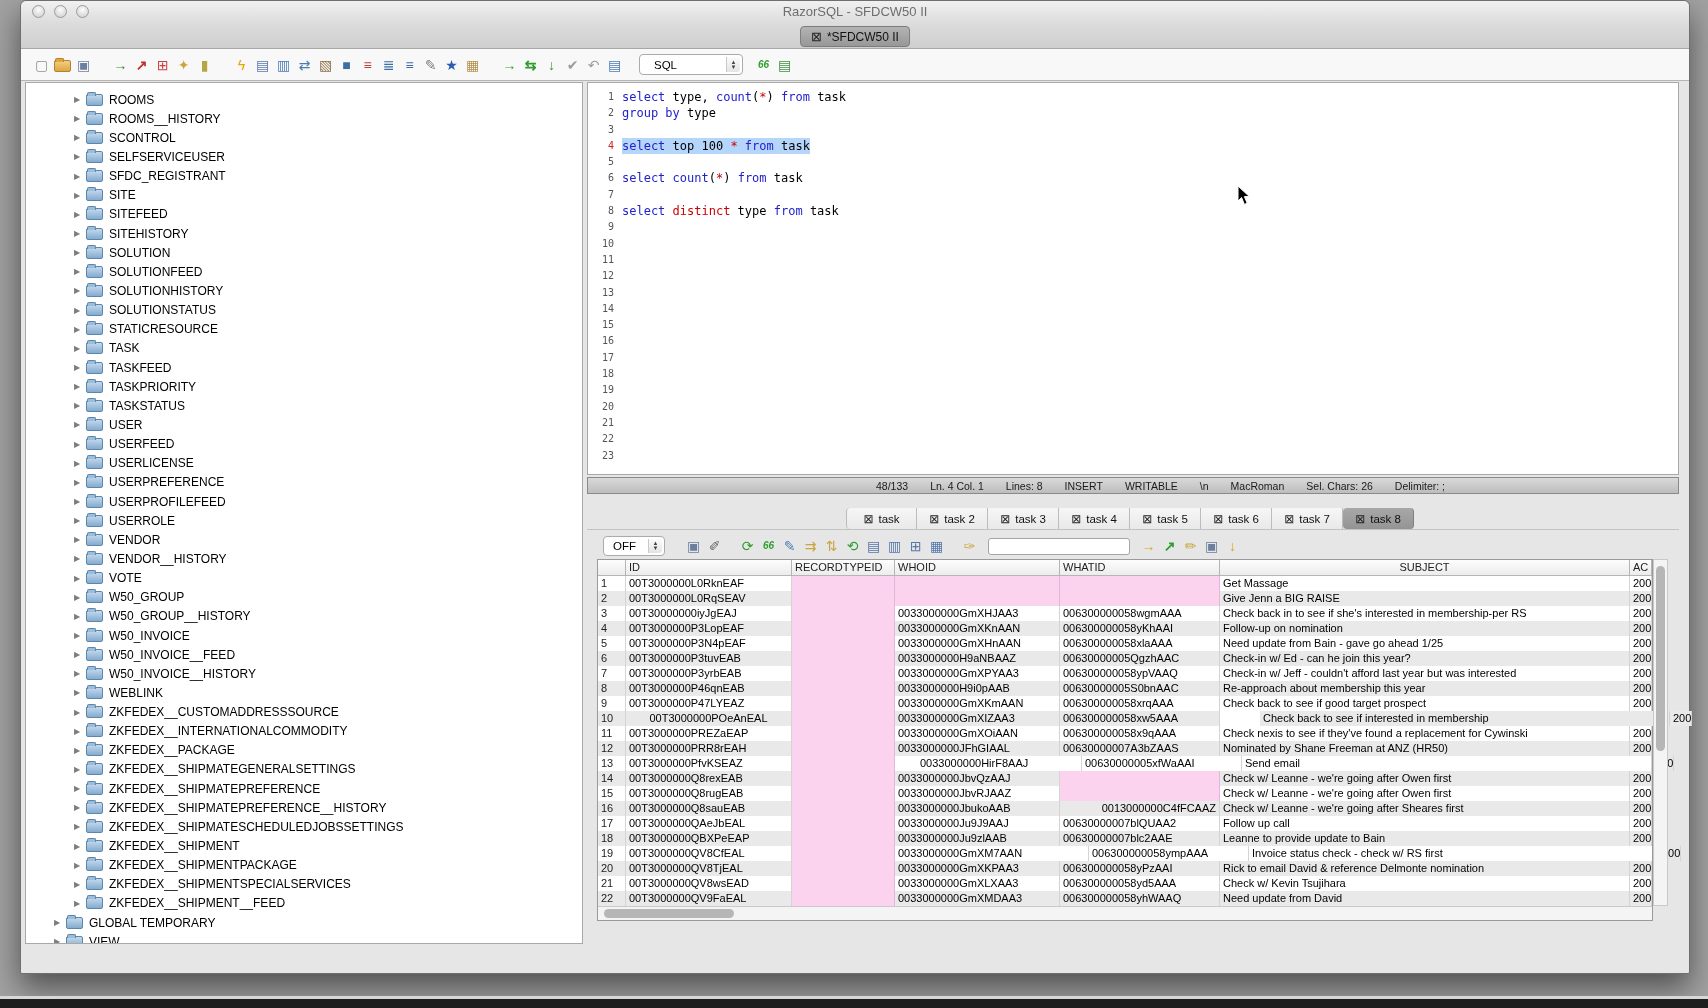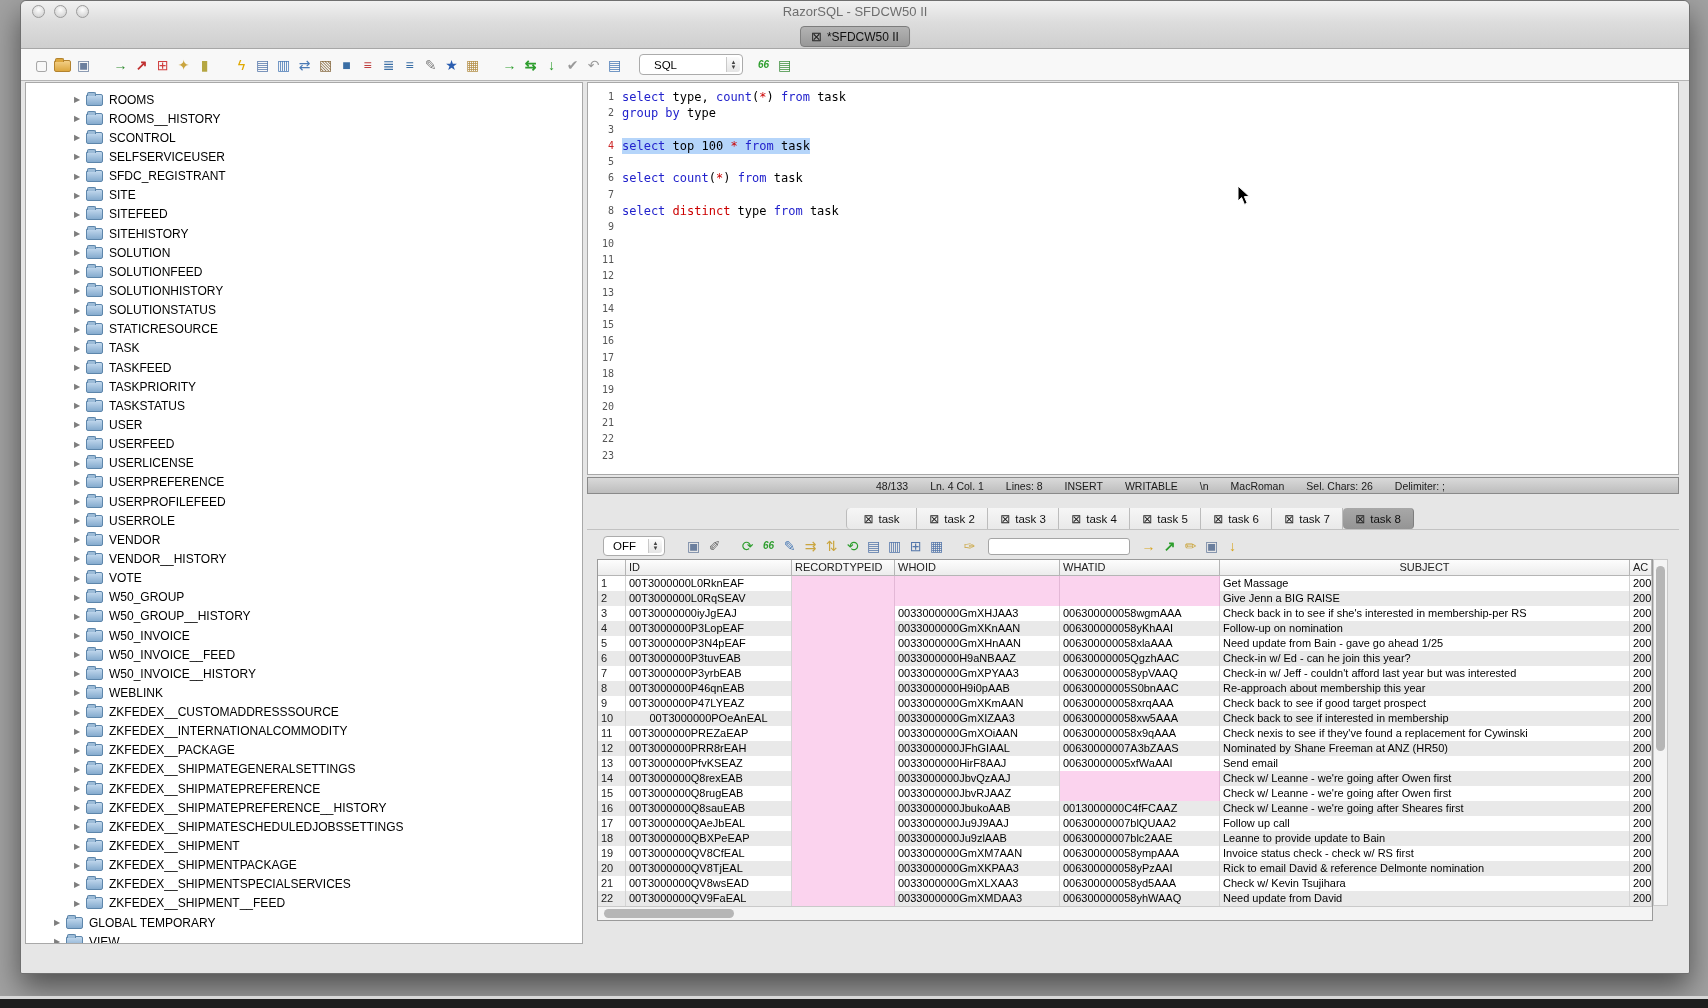--- a/index.html
+++ b/index.html
@@ -594,21 +594,21 @@
             <div class="tcell" style="width: 160px;">006300000058xrqAAA</div>
             <div class="tcell" style="width: 410px;">Check back to see if good target prospect</div>
             <div class="tcell" style="width: 22px;">200</div>
           </div>
           <div class="trow alt">
             <div class="tcell rownum" style="width: 28px;">10</div>
             <div class="tcell" style="width: 166px; text-align: center;">00T3000000POeAnEAL</div>
             <div class="tcell pink" style="width: 103px;"></div>
             <div class="tcell" style="width: 165px;">0033000000GmXIZAA3</div>
             <div class="tcell" style="width: 160px;">006300000058xw5AAA</div>
-            <div class="tcell" style="width: 410px;">Check back to see if interested in membership</div>
+            <div class="tcell" style="width: 410px; margin-left: 40px;">Check back to see if interested in membership</div>
             <div class="tcell" style="width: 22px;">200</div>
           </div>
           <div class="trow">
             <div class="tcell rownum" style="width: 28px;">11</div>
             <div class="tcell" style="width: 166px;">00T3000000PREZaEAP</div>
             <div class="tcell pink" style="width: 103px;"></div>
             <div class="tcell" style="width: 165px;">0033000000GmXOiAAN</div>
             <div class="tcell" style="width: 160px;">006300000058x9qAAA</div>
             <div class="tcell" style="width: 410px;">Check nexis to see if they've found a replacement for Cywinski</div>
             <div class="tcell" style="width: 22px;">200</div>
@@ -619,21 +619,21 @@
             <div class="tcell pink" style="width: 103px;"></div>
             <div class="tcell" style="width: 165px;">0033000000JFhGIAAL</div>
             <div class="tcell" style="width: 160px;">00630000007A3bZAAS</div>
             <div class="tcell" style="width: 410px;">Nominated by Shane Freeman at ANZ (HR50)</div>
             <div class="tcell" style="width: 22px;">200</div>
           </div>
           <div class="trow">
             <div class="tcell rownum" style="width: 28px;">13</div>
             <div class="tcell" style="width: 166px;">00T3000000PfvKSEAZ</div>
             <div class="tcell pink" style="width: 103px;"></div>
-            <div class="tcell" style="width: 165px;">0033000000HirF8AAJ</div>
+            <div class="tcell" style="width: 165px; margin-left: 22px;">0033000000HirF8AAJ</div>
             <div class="tcell" style="width: 160px;">00630000005xfWaAAI</div>
             <div class="tcell" style="width: 410px;">Send email</div>
             <div class="tcell" style="width: 22px;">200</div>
           </div>
           <div class="trow alt">
             <div class="tcell rownum" style="width: 28px;">14</div>
             <div class="tcell" style="width: 166px;">00T3000000Q8rexEAB</div>
             <div class="tcell pink" style="width: 103px;"></div>
             <div class="tcell" style="width: 165px;">0033000000JbvQzAAJ</div>
             <div class="tcell pink" style="width: 160px;"></div>
@@ -647,21 +647,21 @@
             <div class="tcell" style="width: 165px;">0033000000JbvRJAAZ</div>
             <div class="tcell pink" style="width: 160px;"></div>
             <div class="tcell" style="width: 410px;">Check w/ Leanne - we're going after Owen first</div>
             <div class="tcell" style="width: 22px;">200</div>
           </div>
           <div class="trow alt">
             <div class="tcell rownum" style="width: 28px;">16</div>
             <div class="tcell" style="width: 166px;">00T3000000Q8sauEAB</div>
             <div class="tcell pink" style="width: 103px;"></div>
             <div class="tcell" style="width: 165px;">0033000000JbukoAAB</div>
-            <div class="tcell" style="width: 160px;">0013000000C4fFCAAZ</div>
+            <div class="tcell" style="width: 160px; text-align: right;">0013000000C4fFCAAZ</div>
             <div class="tcell" style="width: 410px;">Check w/ Leanne - we're going after Sheares first</div>
             <div class="tcell" style="width: 22px;">200</div>
           </div>
           <div class="trow">
             <div class="tcell rownum" style="width: 28px;">17</div>
             <div class="tcell" style="width: 166px;">00T3000000QAeJbEAL</div>
             <div class="tcell pink" style="width: 103px;"></div>
             <div class="tcell" style="width: 165px;">0033000000Ju9J9AAJ</div>
             <div class="tcell" style="width: 160px;">00630000007blQUAA2</div>
             <div class="tcell" style="width: 410px;">Follow up call</div>
@@ -673,21 +673,21 @@
             <div class="tcell pink" style="width: 103px;"></div>
             <div class="tcell" style="width: 165px;">0033000000Ju9zlAAB</div>
             <div class="tcell" style="width: 160px;">00630000007blc2AAE</div>
             <div class="tcell" style="width: 410px;">Leanne to provide update to Bain</div>
             <div class="tcell" style="width: 22px;">200</div>
           </div>
           <div class="trow">
             <div class="tcell rownum" style="width: 28px;">19</div>
             <div class="tcell" style="width: 166px;">00T3000000QV8CfEAL</div>
             <div class="tcell pink" style="width: 103px;"></div>
-            <div class="tcell" style="width: 165px;">0033000000GmXM7AAN</div>
+            <div class="tcell" style="width: 194px;">0033000000GmXM7AAN</div>
             <div class="tcell" style="width: 160px;">006300000058ympAAA</div>
             <div class="tcell" style="width: 410px;">Invoice status check - check w/ RS first</div>
             <div class="tcell" style="width: 22px;">200</div>
           </div>
           <div class="trow alt">
             <div class="tcell rownum" style="width: 28px;">20</div>
             <div class="tcell" style="width: 166px;">00T3000000QV8TjEAL</div>
             <div class="tcell pink" style="width: 103px;"></div>
             <div class="tcell" style="width: 165px;">0033000000GmXKPAA3</div>
             <div class="tcell" style="width: 160px;">006300000058yPzAAI</div>

